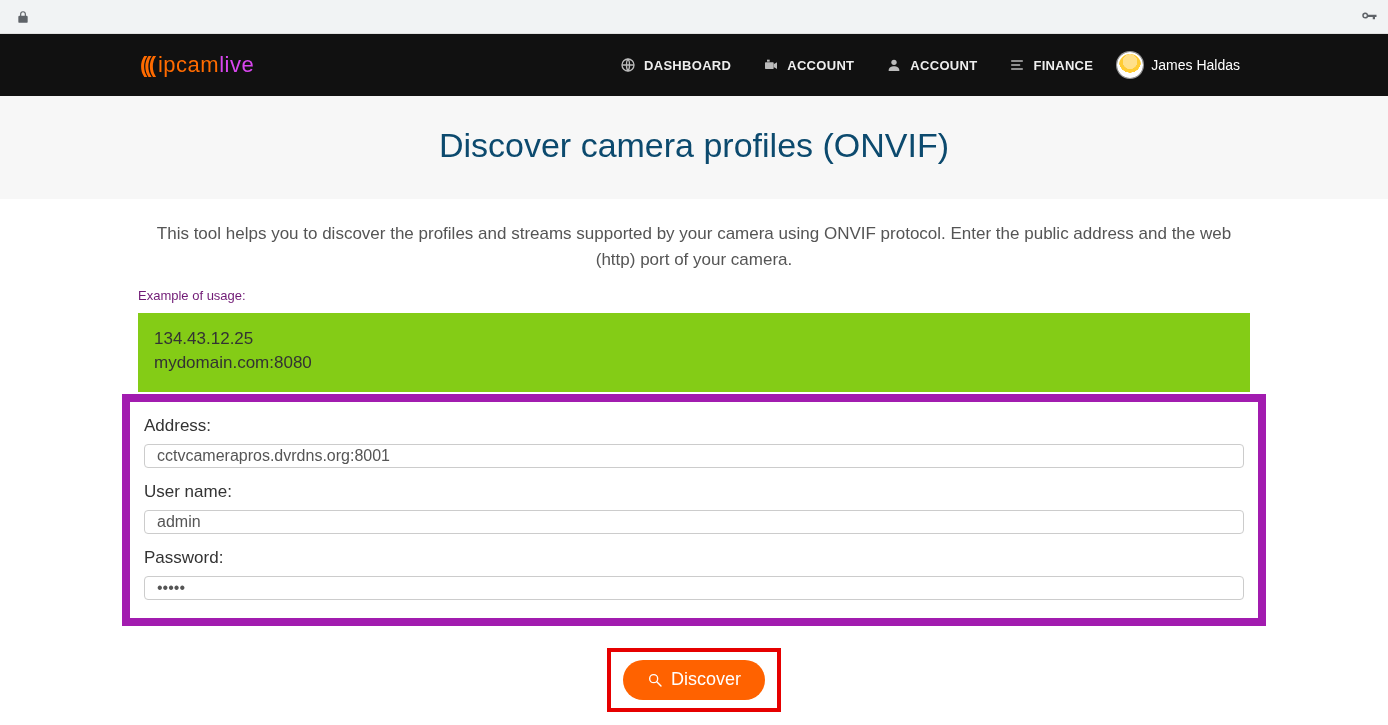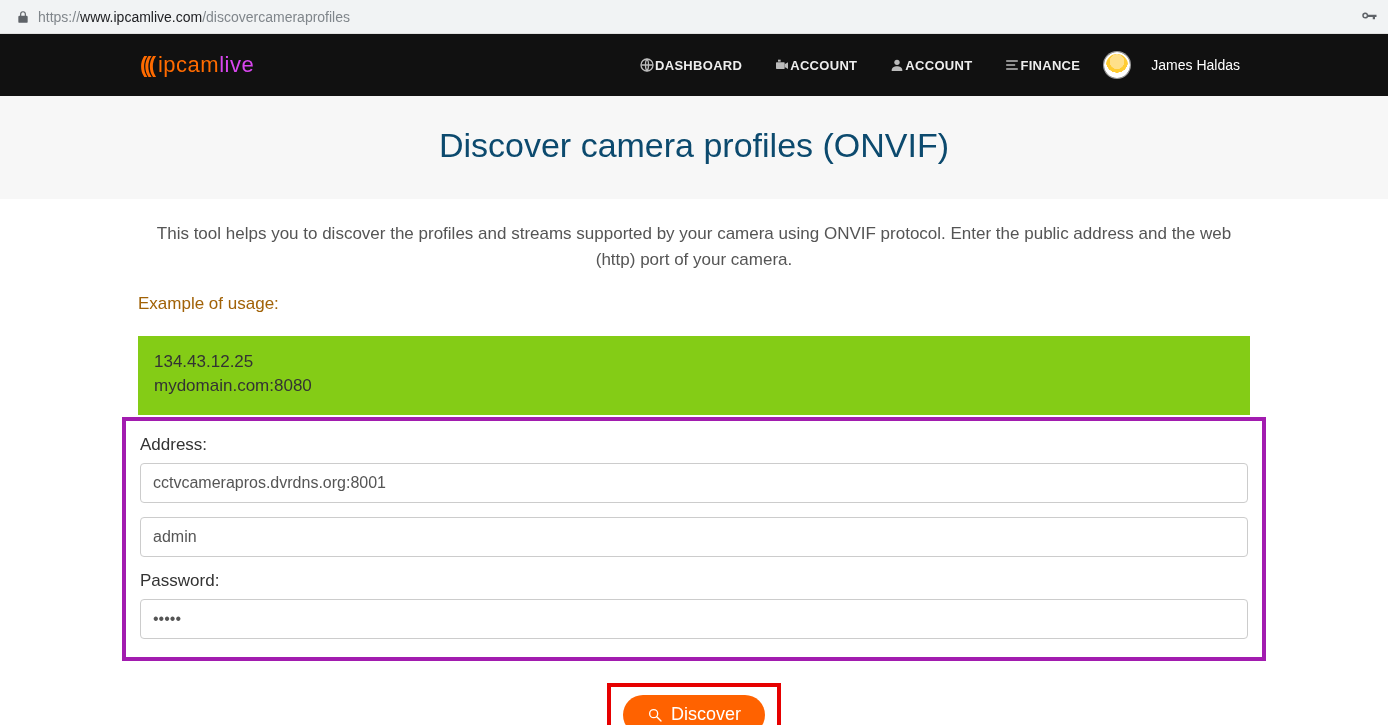--- a/index.html
+++ b/index.html
@@ -36,63 +36,63 @@
     display: flex;
     align-items: center;
     padding: 0 140px 0 140px;
   }
   .logo { display: flex; align-items: center; gap: 3px; font-size: 22px; font-weight: 400; color: #fff; letter-spacing: .5px; }
   .logo .brand-orange { color: #ff6b00; font-weight: 400; }
   .logo .brand-white { color: #d946ef; font-weight: 300; }
   .logo-waves { color:#ff6b00; font-size: 22px; font-weight: bold; margin-right: 2px; letter-spacing:-3px;}
   .nav-spacer { flex: 1; }
   .nav-item {
-    display: flex; align-items: center; 
+    display: flex; align-items: center; gap: 8px;
     color: #eee; font-size: 13px; font-weight: 600;
     padding: 0 16px; letter-spacing: .3px;
     cursor: pointer;
   }
   .nav-icon { width: 16px; height: 16px; fill: #bbb; }
   .avatar {
     width: 26px; height: 26px; border-radius: 50%;
     background: radial-gradient(circle at 50% 35%, #ffe08a 0 40%, #ffcc33 41% 60%, #fff 61% 100%);
     border: 2px solid #fff; box-shadow: 0 0 0 1px #999;
   }
-  .nav-user { color:#fff; font-size:14px; font-weight:400; padding-left:8px; padding-right:8px; display:flex; align-items:center; gap:21px; cursor:pointer;}
+  .nav-user { color:#fff; font-size:14px; font-weight:400; padding-left:8px; padding-right:8px; display:flex; align-items:center; gap:8px; cursor:pointer;}
 
   
   .page-head {
     background: #f7f7f7;
     padding: 30px 0 34px;
     text-align: center;
   }
   .page-title {
     font-size: 34px; font-weight: 300; color: #0c4a6e;
   }
 
   
   .container { width: 1112px; margin: 0 auto; padding-top: 14px; }
-  .intro { color:#555; font-size:17px; text-align:center; line-height:1.55; margin: 8px 0 20px; }
-  .example-label { font-size:17px; color:#a16207; margin-bottom: 22px; }
+  .intro { color:#555; font-size:17px; text-align:center; line-height:1.55; margin: 8px 0 14px; }
+  .example-label { font-size:13px; color:#701a75; margin-bottom: 10px; }
   .example-box {
     background:#84cc16; padding: 14px 16px 16px; font-size:17px; color:#333;
     line-height:1.45; margin-bottom: 0;
   }
 
   
   .form-highlight {
-    border: 4px solid #a21caf;
+    border: 8px solid #a21caf;
     padding: 14px 14px 18px;
     margin-top: 2px;
     margin-left:-16px; margin-right:-16px;
   }
   .form-group { margin-bottom: 14px; }
   .form-label { font-size:17px; color:#333; margin-bottom:8px; display:block; }
   .form-input {
-    width: 100%; height: 40px; border:1px solid #ccc; border-radius:4px;
+    width: 100%; height: 24px; border:1px solid #ccc; border-radius:4px;
     padding: 0 12px; font-size:16px; color:#555; background:#fff;
   }
   .form-group:last-child { margin-bottom: 0; }
 
   
   .button-wrap { text-align:center; margin-top: 22px; }
   .button-highlight {
     display:inline-block; border:4px solid #e60000; padding: 8px 12px;
   }
   .btn {
@@ -104,23 +104,20 @@
   .btn svg { width:16px; height:16px; fill:#fff; stroke:#fff; }
 </style>
 </head>
 <body>
 
 <div class="chrome-bar">
   <div class="url-pill">
     <svg class="lock-icon" viewBox="0 0 24 24">
         <path d="M12 2a5 5 0 0 0-5 5v3H6a2 2 0 0 0-2 2v8a2 2 0 0 0 2 2h12a2 2 0 0 0 2-2v-8a2 2 0 0 0-2-2h-1V7a5 5 0 0 0-5-5zm-3 5a3 3 0 1 1 6 0v3H9z"></path>
       </svg>
-    <span class="url-text">
-      <span class="url-light">https://</span><span class="url-dark">www.ipcamlive.com</span><span class="url-light">/discovercameraprofiles</span>
-    </span>
   </div>
   <svg class="key-icon" viewBox="0 0 24 24">
       <path d="M7 14a4 4 0 1 1 3.87-5H22v3h-2v3h-3v-3h-6.13A4 4 0 0 1 7 14zm0-2a2 2 0 1 0 0-4 2 2 0 0 0 0 4z"></path>
     </svg>
 </div>
 
 <div class="navbar">
   <div class="logo">
     <span class="logo-waves">(((</span>
     <span><span class="brand-orange">ipcam</span><span class="brand-white">live</span></span>
@@ -174,20 +171,21 @@
     <div>134.43.12.25</div>
     <div>mydomain.com:8080</div>
   </div>
 
   <div class="form-highlight">
     <div class="form-group">
       <label class="form-label">Address:</label>
       <input class="form-input" type="text" value="cctvcamerapros.dvrdns.org:8001" style="">
     </div>
     <div class="form-group">
+      <label class="form-label">User name:</label>
       <input class="form-input" type="text" value="admin" style="">
     </div>
     <div class="form-group">
       <label class="form-label">Password:</label>
       <input class="form-input" type="text" value="•••••" style="">
     </div>
   </div>
 
   <div class="button-wrap">
     <div class="button-highlight">

